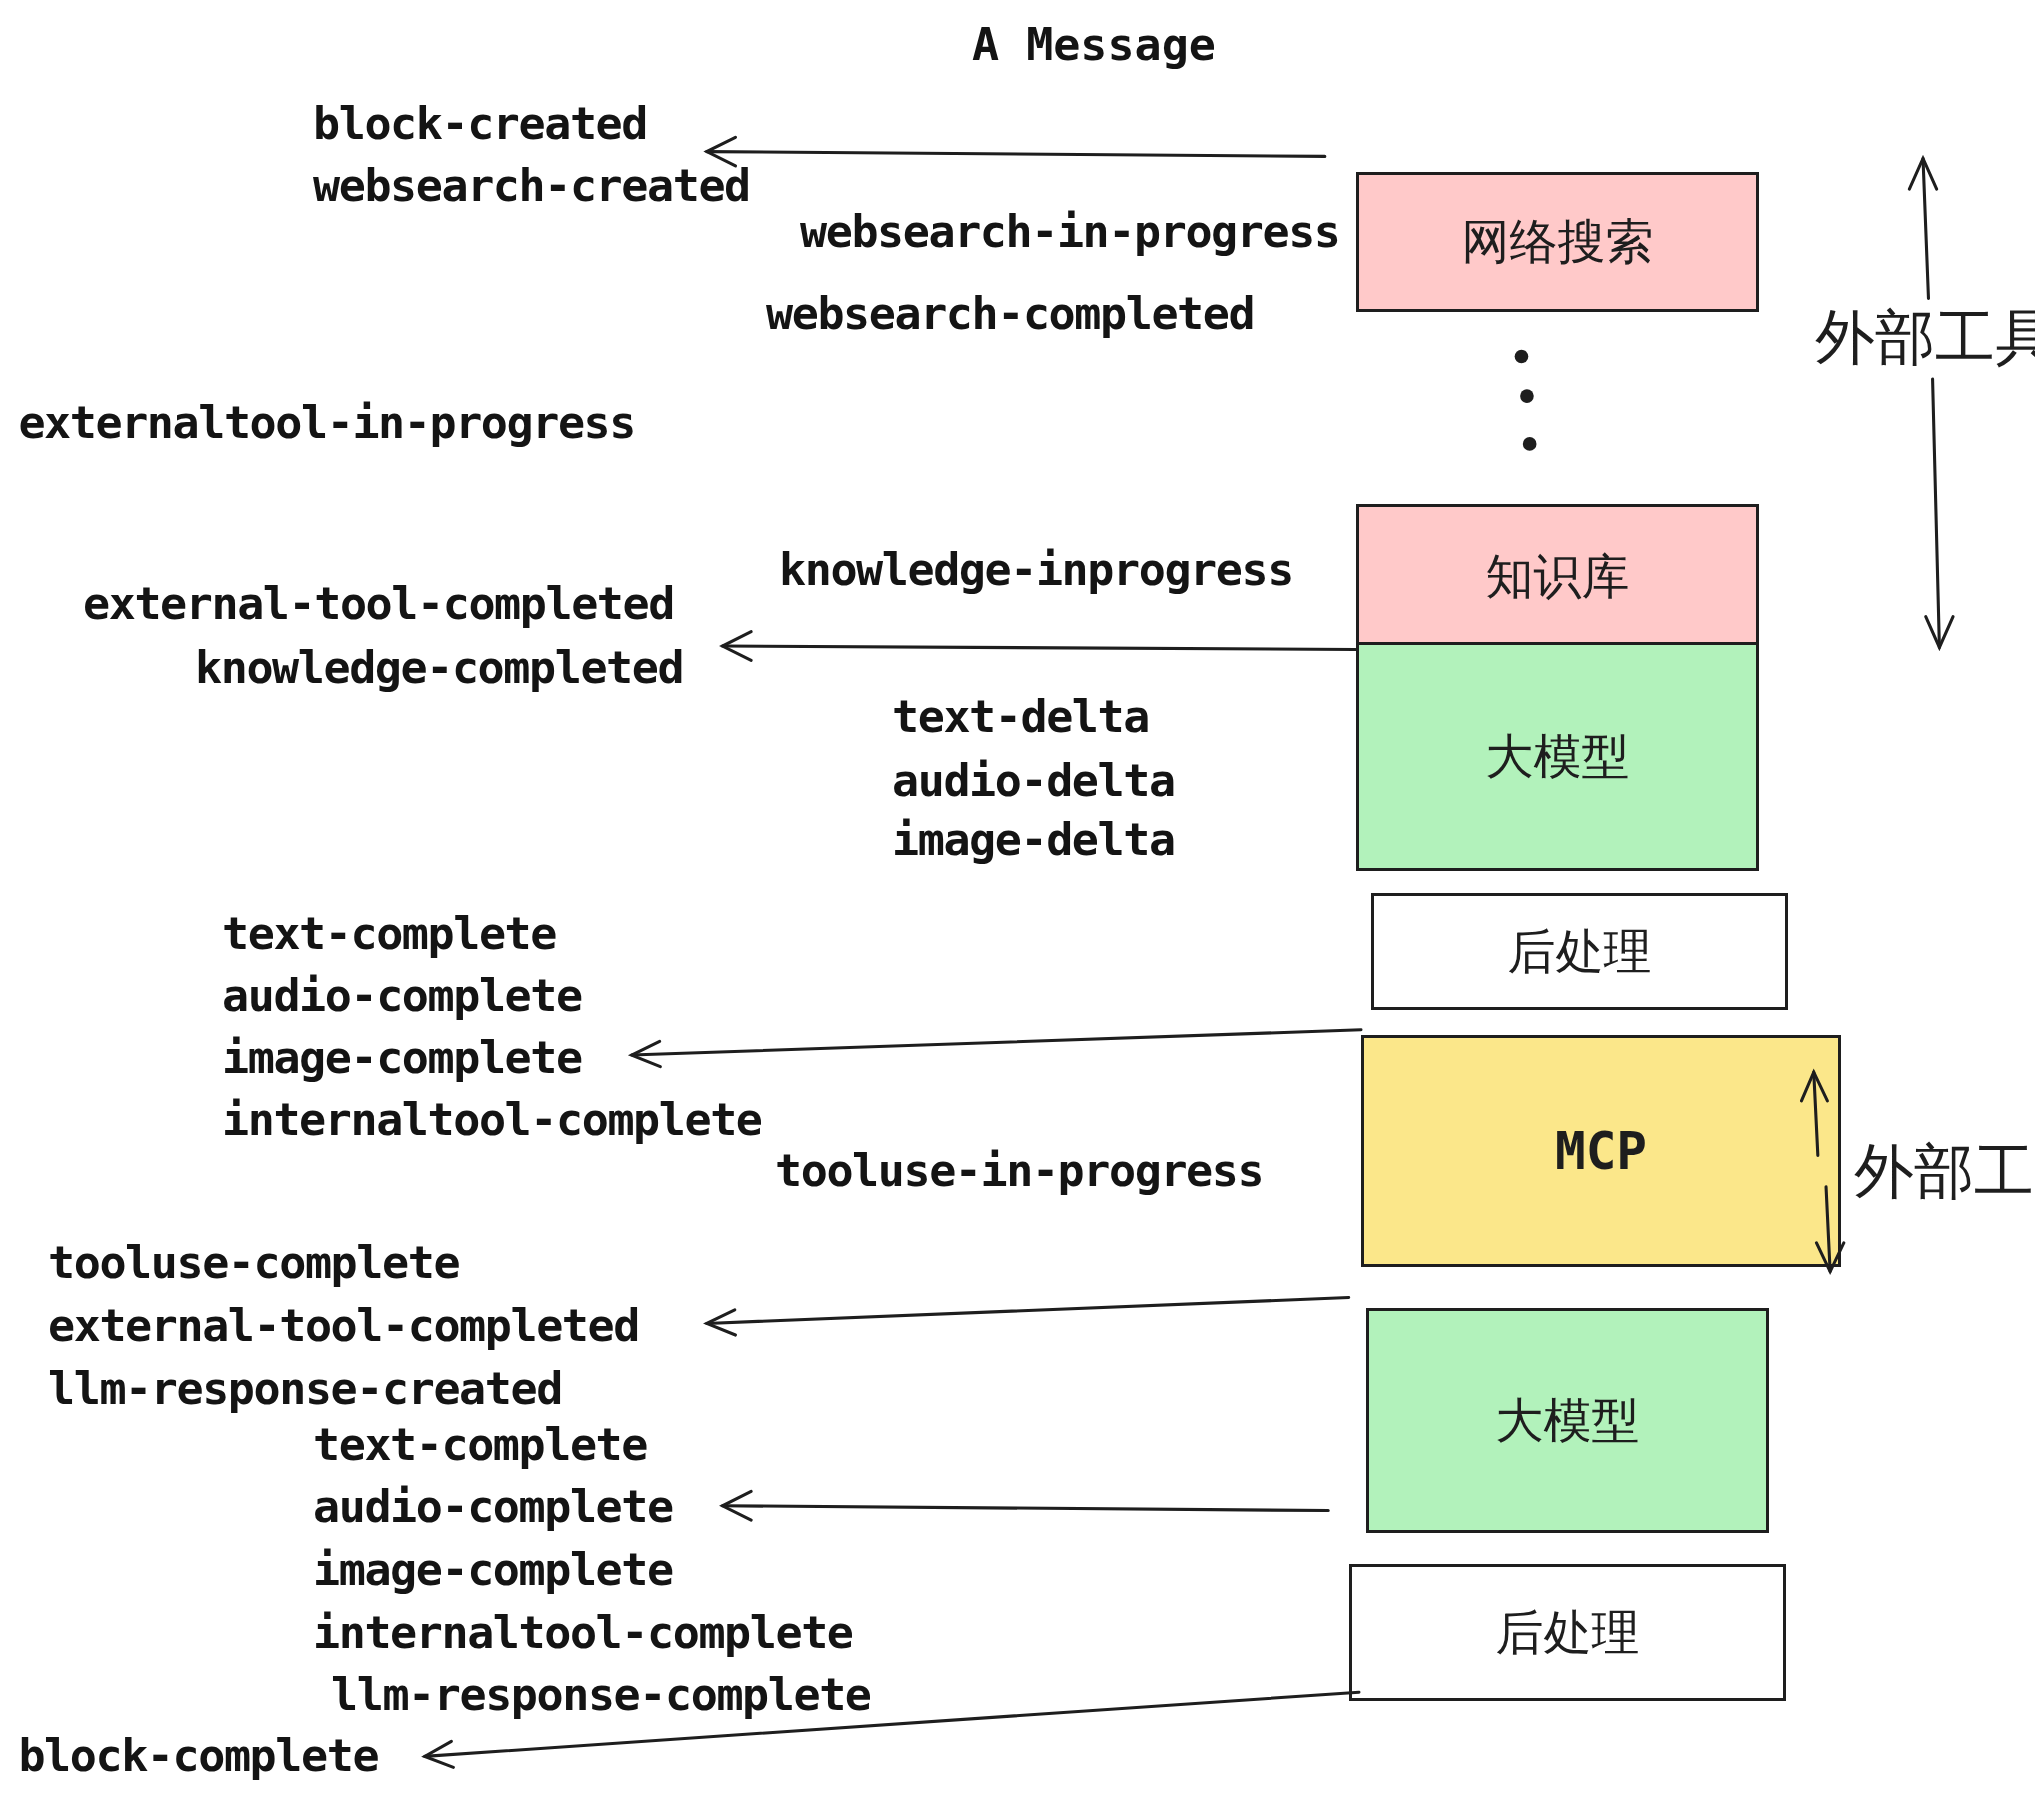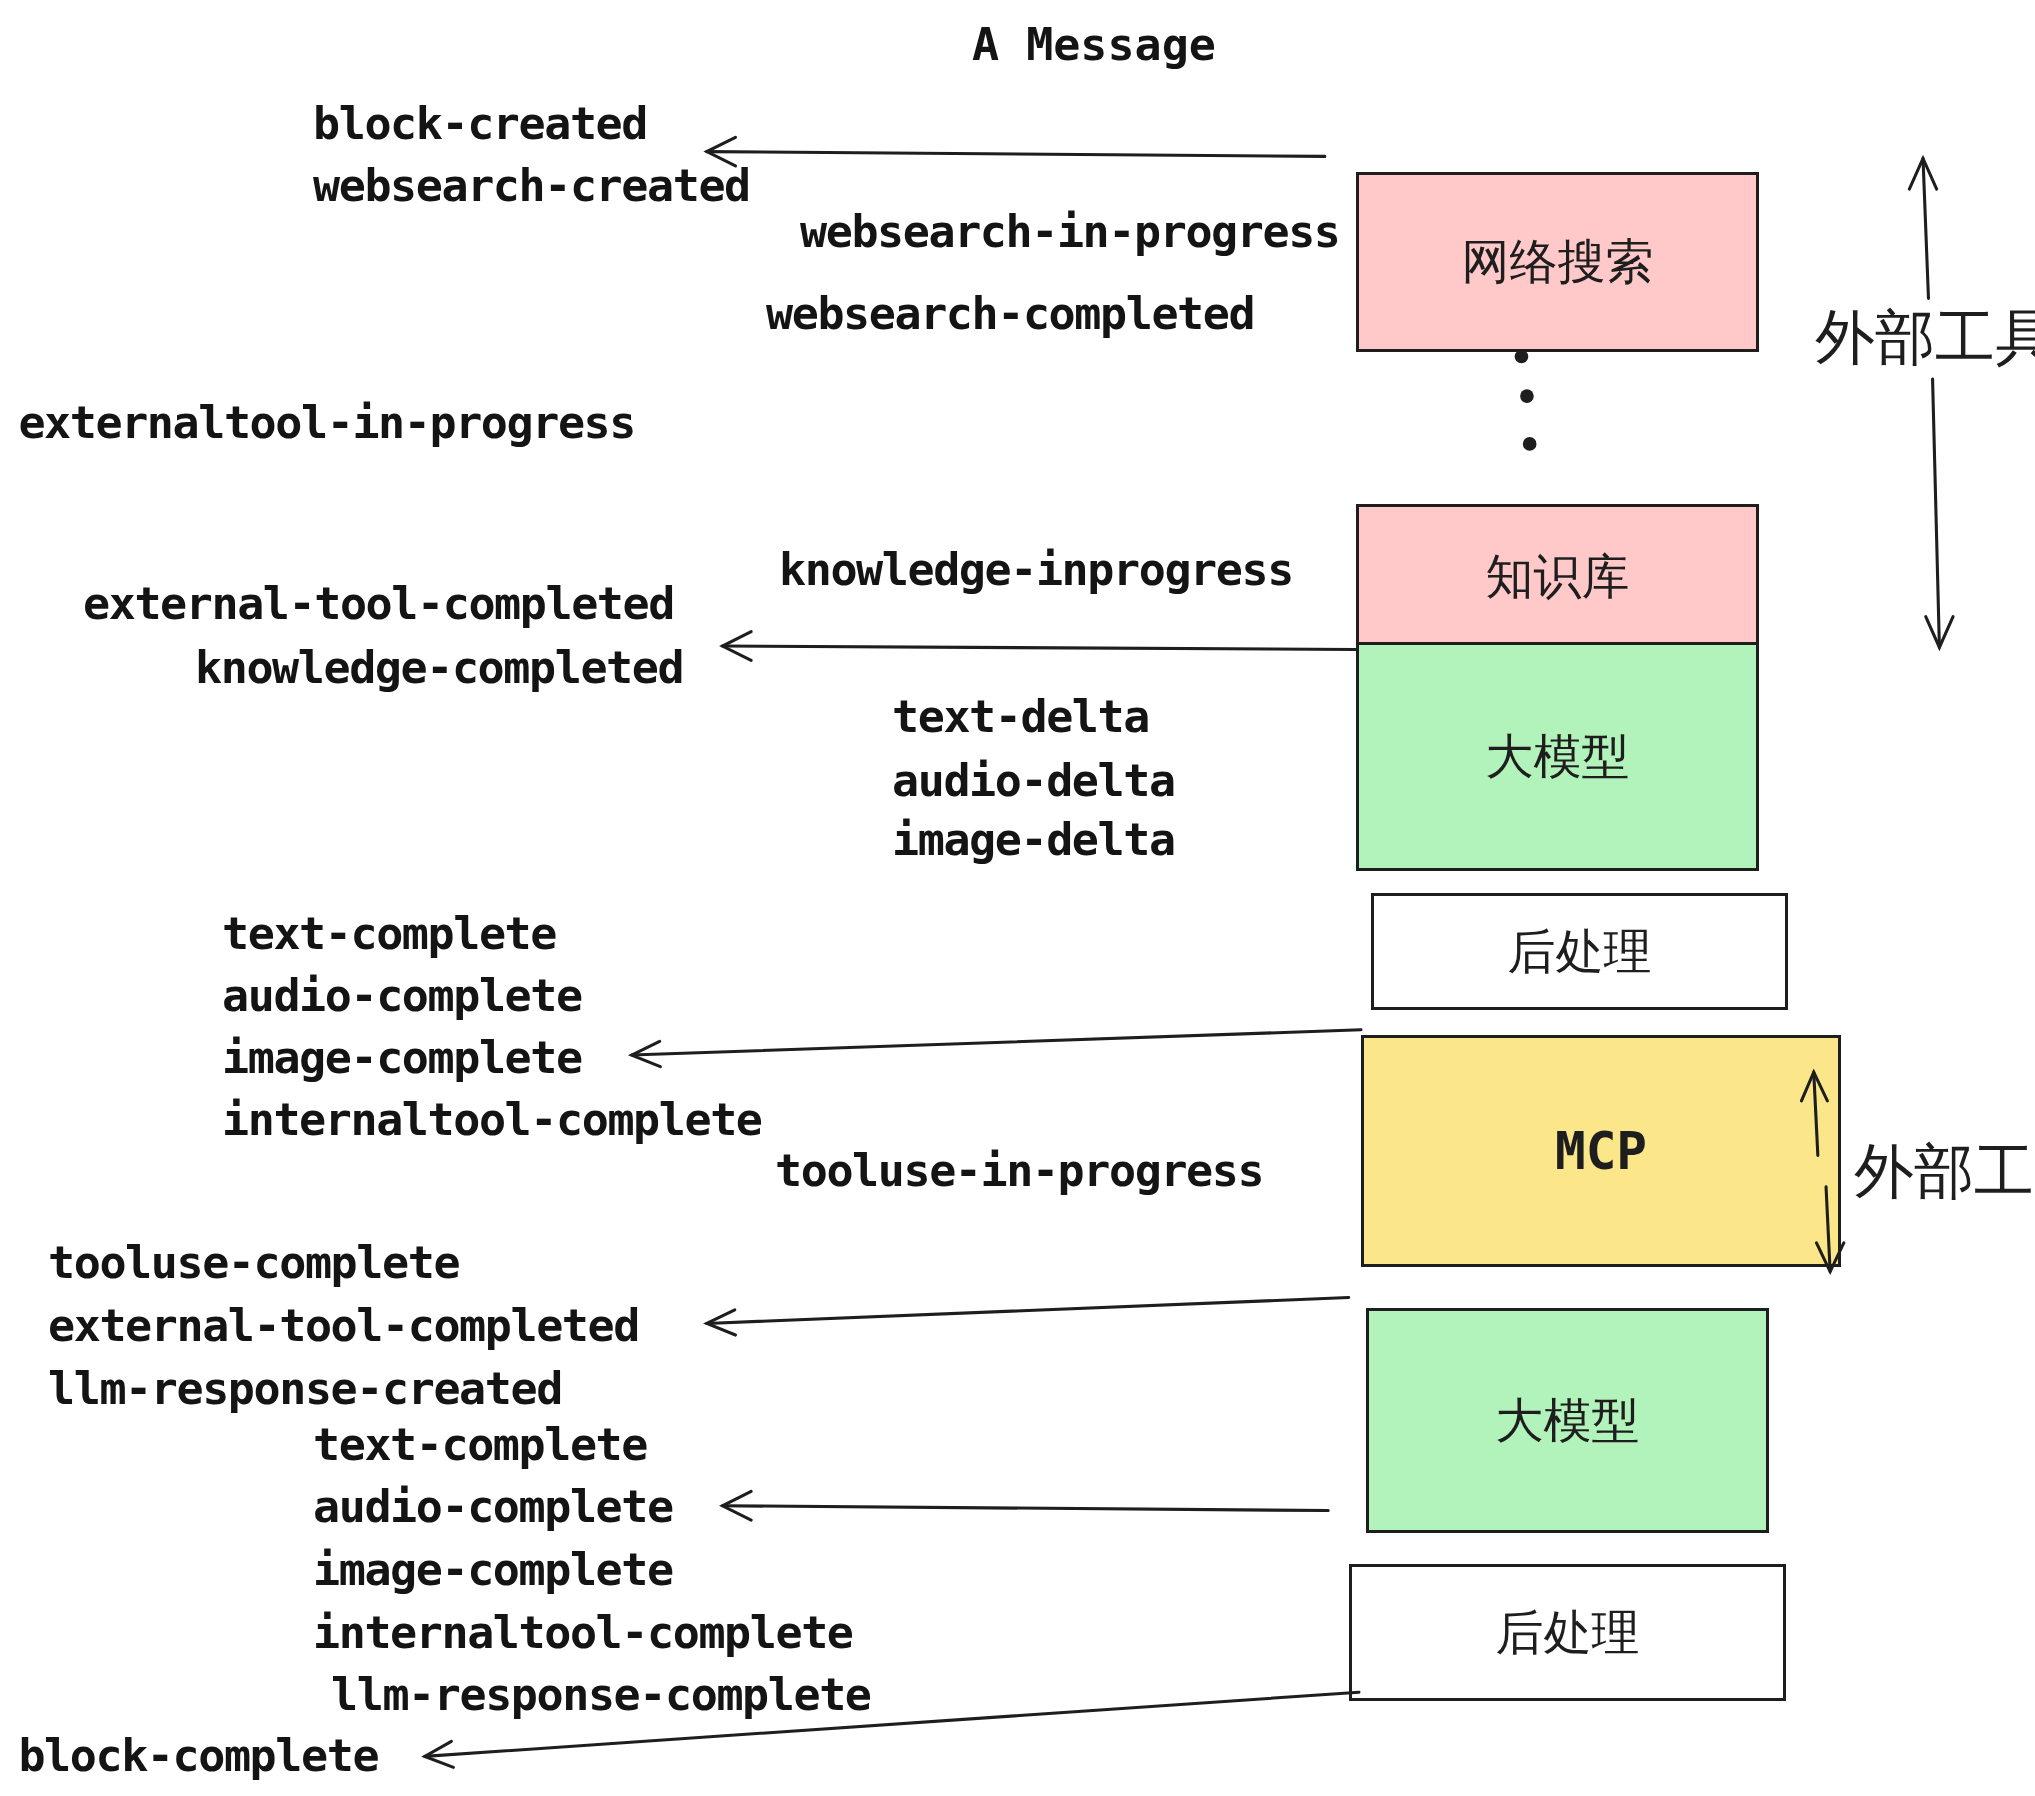--- a/index.html
+++ b/index.html
@@ -85,21 +85,21 @@
   <div class="evt" style="left:48px;top:1235px;">tooluse-complete</div>
   <div class="evt" style="left:48px;top:1298px;">external-tool-completed</div>
   <div class="evt" style="left:48px;top:1361px;">llm-response-created</div>
   <div class="evt" style="left:313px;top:1417px;">text-complete</div>
   <div class="evt" style="left:313px;top:1479px;">audio-complete</div>
   <div class="evt" style="left:313px;top:1542px;">image-complete</div>
   <div class="evt" style="left:313px;top:1605px;">internaltool-complete</div>
   <div class="evt" style="left:331px;top:1667px;">llm-response-complete</div>
   <div class="evt" style="left:18.4px;top:1728px;">block-complete</div>
 
-  <div class="box" style="left: 1356px; top: 172px; width: 403px; height: 180px; background-color: rgb(255, 201, 201);">
+  <div class="box" style="left: 1356px; top: 172px; width: 403px; height: 140px; background-color: rgb(255, 201, 201);">
     <span class="cn">网络搜索</span>
   </div>
 
   <div class="box" style="left: 1356px; top: 504px; width: 403px; height: 146px; background-color: rgb(255, 201, 201);">
     <span class="cn">知识库</span>
   </div>
 
   <div class="box" style="left: 1356px; top: 642px; width: 403px; height: 229px; background-color: rgb(178, 242, 187);">
     <span class="cn">大模型</span>
   </div>

